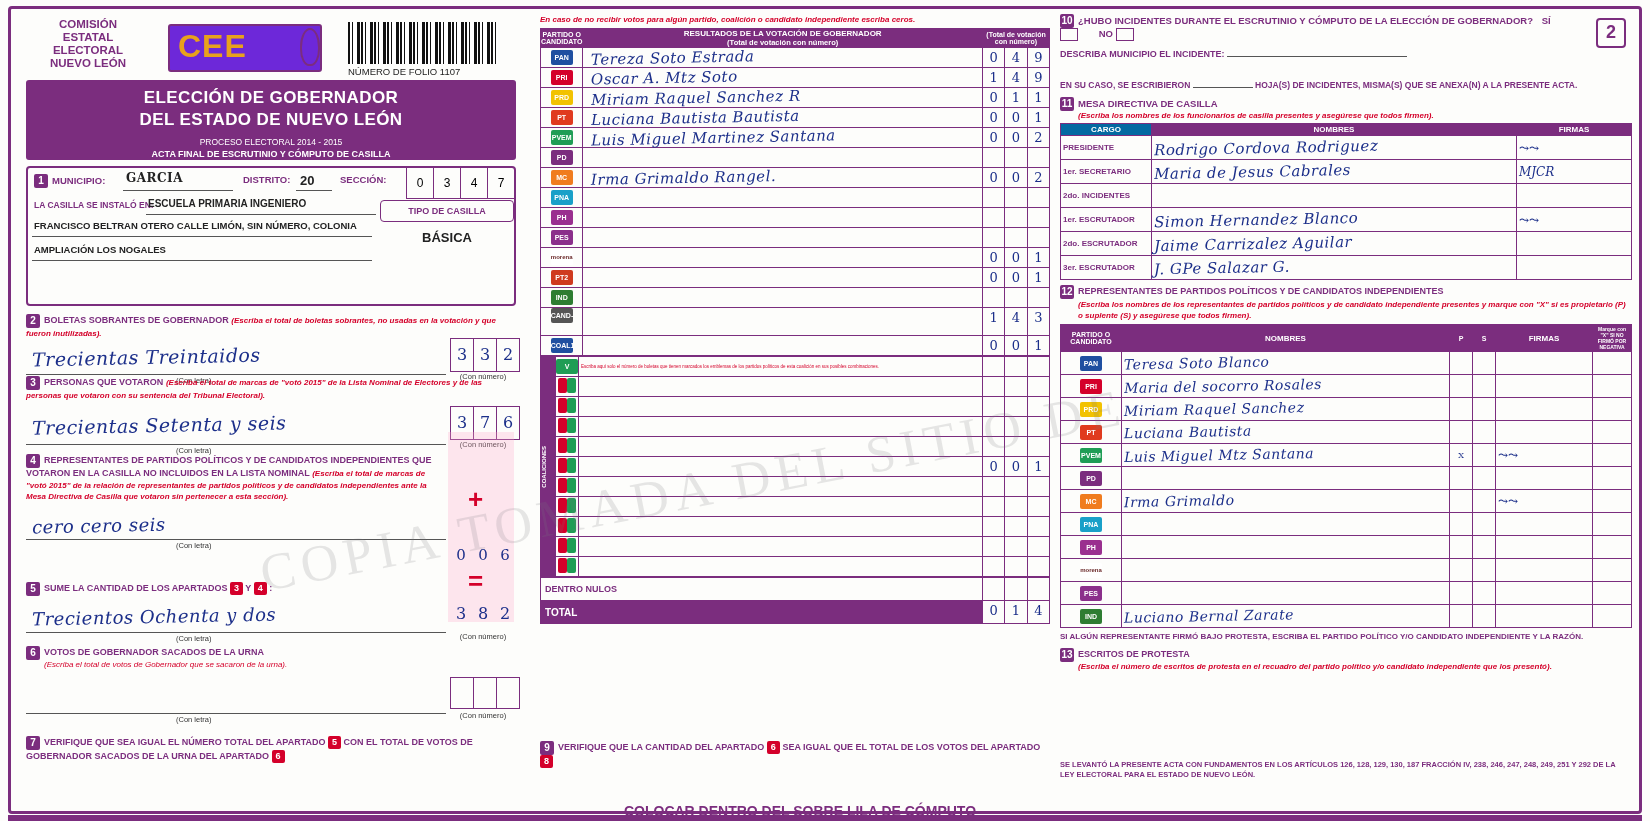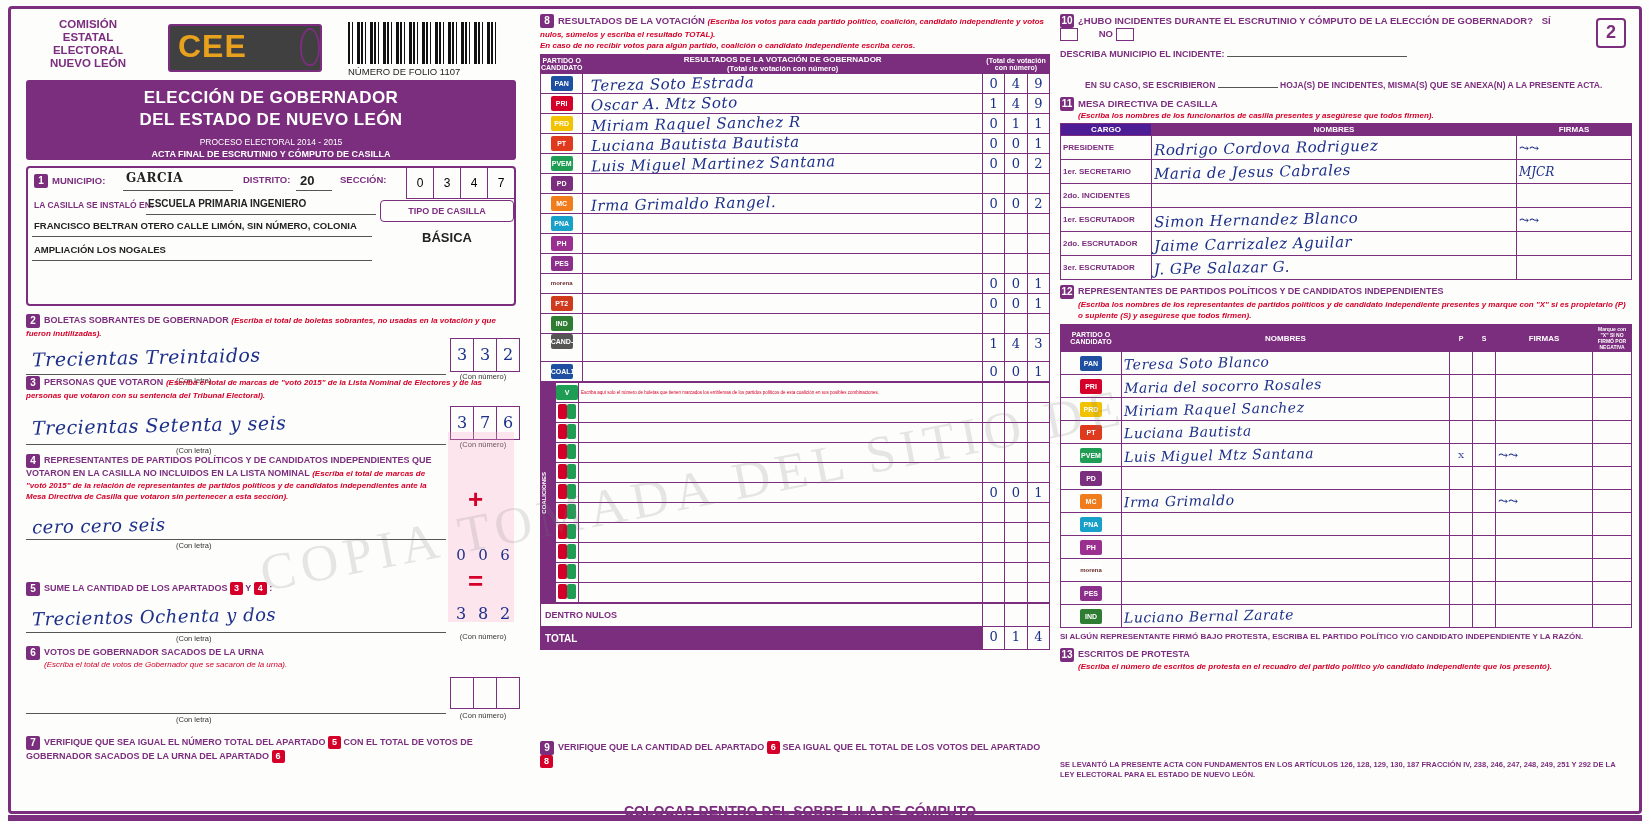--- a/index.html
+++ b/index.html
@@ -11,21 +11,21 @@
   .num{display:inline-block;width:14px;height:14px;background:#7b2d7e;color:#fff;font-size:10px;font-weight:bold;text-align:center;line-height:14px;border-radius:2px;vertical-align:middle;margin-right:4px;}
   .numred{display:inline-block;width:13px;height:13px;background:#d4002a;color:#fff;font-size:9px;font-weight:bold;text-align:center;line-height:13px;border-radius:2px;}
   .hand{font-family:"DejaVu Serif",serif;font-style:italic;color:#1c2f8a;font-size:17px;letter-spacing:.5px;transform:rotate(-1.2deg);display:inline-block;}
   .tiny{font-size:7.5px;}
   .s8{font-size:8px;}
   .b{font-weight:bold;}
   .i{font-style:italic;}
   
   #leftcol{left:18px;top:14px;width:510px;height:790px;}
   .cee-box{position:absolute;left:10px;top:4px;width:120px;font-size:11.5px;font-weight:bold;color:#7b2d7e;line-height:13px;text-align:center;}
-  .cee-logo{position:absolute;left:150px;top:10px;width:150px;height:44px;border:2px solid #7b2d7e;border-radius:3px;background:#404040;}
+  .cee-logo{position:absolute;left:150px;top:10px;width:150px;height:44px;border:2px solid #7b2d7e;border-radius:3px;background:#6d28d9;}
   .cee-logo .t{font-size:32px;font-weight:bold;color:#e8a11c;letter-spacing:1px;line-height:40px;padding-left:8px;}
   .barcode{position:absolute;left:330px;top:8px;width:150px;height:42px;background:
     repeating-linear-gradient(90deg,#111 0 2px,#fff 2px 4px,#111 4px 5px,#fff 5px 9px,#111 9px 12px,#fff 12px 13px);}
   .folio{position:absolute;left:330px;top:52px;font-size:9.5px;color:#222;}
   .titlebox{position:absolute;left:8px;top:66px;width:490px;height:80px;background:#7b2d7e;color:#fff;text-align:center;border-radius:3px;}
   .titlebox h1{margin:8px 0 0;font-size:17px;letter-spacing:.4px;}
   .titlebox h2{margin:2px 0 0;font-size:17px;letter-spacing:.4px;}
   .titlebox p{margin:7px 0 0;font-size:8.5px;}
   .titlebox p.b2{margin:2px 0 0;font-size:9px;font-weight:bold;}
   .rbox{position:absolute;border:2px solid #7b2d7e;border-radius:4px;box-sizing:border-box;}
@@ -216,24 +216,20 @@
 
     <div style="position:absolute;left:8px;top:722px;width:490px;font-size:9px;font-weight:bold;color:#7b2d7e;line-height:12px;">
       <span class="num">7</span><span>VERIFIQUE QUE SEA IGUAL EL NÚMERO TOTAL DEL APARTADO</span>
       <span class="numred">5</span>
       <span>CON EL TOTAL DE VOTOS DE GOBERNADOR SACADOS DE LA URNA DEL APARTADO</span>
       <span class="numred">6</span>
     </div>
   </div>
 
   <div class="col" id="centercol">
-    <div style="font-size:9.5px;font-weight:bold;color:#7b2d7e;line-height:11px;">
-      <span class="num">8</span><span>RESULTADOS DE LA VOTACIÓN</span>
-      <span class="i red s8">(Escriba los votos para cada partido político, coalición, candidato independiente y votos nulos, súmelos y escriba el resultado TOTAL).</span>
-    </div>
     <div class="i red s8 b" style="margin-top:1px;">En caso de no recibir votos para algún partido, coalición o candidato independiente escriba ceros.</div>
 
     <table class="vt" style="margin-top:4px;">
       <tbody>
           <tr>
         <th style="width:30px;background:#7b2d7e;color:#fff;font-size:7px;">PARTIDO O CANDIDATO</th>
         <th style="background:#7b2d7e;color:#fff;font-size:8px;">
           <div>RESULTADOS DE LA VOTACIÓN DE GOBERNADOR</div>
           <div class="tiny">(Total de votación con número)</div>
         </th>
@@ -579,35 +575,35 @@
       <span style="margin-left:6px;">SÍ</span>
       <span class="chk"></span>
       <span style="margin-left:18px;">NO</span>
       <span class="chk"></span>
     </div>
 
     <div style="margin-top:8px;font-size:9px;font-weight:bold;color:#7b2d7e;">
       <span>DESCRIBA MUNICIPIO EL INCIDENTE:</span>
       <span style="display:inline-block;width:180px;border-bottom:1px solid #555;"></span>
     </div>
-    <div style="margin-top:20px;font-size:8.5px;font-weight:bold;color:#7b2d7e;line-height:12px;width:540px;margin-left:25px;">
+    <div style="margin-top:20px;font-size:8.5px;font-weight:bold;color:#7b2d7e;line-height:12px;width:540px;">
       <span>EN SU CASO, SE ESCRIBIERON</span>
       <span style="display:inline-block;width:60px;border-bottom:1px solid #555;"></span>
       <span>HOJA(S) DE INCIDENTES, MISMA(S) QUE SE ANEXA(N) A LA PRESENTE ACTA.</span>
     </div>
 
     <div style="margin-top:6px;font-size:9.5px;font-weight:bold;color:#7b2d7e;">
       <span class="num">11</span><span>MESA DIRECTIVA DE CASILLA</span>
       <div class="i red s8" style="margin-left:18px;">(Escriba los nombres de los funcionarios de casilla presentes y asegúrese que todos firmen).</div>
     </div>
 
     <table class="rt" style="margin-top:3px;">
       <tbody>
           <tr>
-        <th style="width:86px;background:#4c1d95;color:#fff;font-size:8px;">CARGO</th>
+        <th style="width:86px;background:#0369a1;color:#fff;font-size:8px;">CARGO</th>
         <th style="background:#7b2d7e;color:#fff;font-size:8px;">NOMBRES</th>
         <th style="width:110px;background:#7b2d7e;color:#fff;font-size:8px;">FIRMAS</th>
       </tr>
       </tbody>
         <tbody id="mesa-body">
           <tr>
             <td style="font-size: 8px; font-weight: bold; color: rgb(123, 45, 126); height: 21px;">PRESIDENTE</td>
             <td><span class="hand" style="font-size: 15px;">Rodrigo Cordova Rodriguez</span></td>
             <td><span class="sig" style="font-size: 12px;">⤳⤳</span></td>
           </tr>

